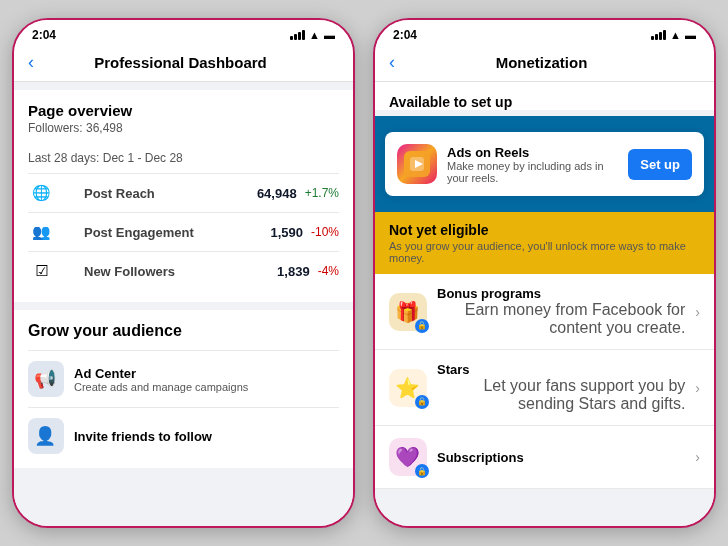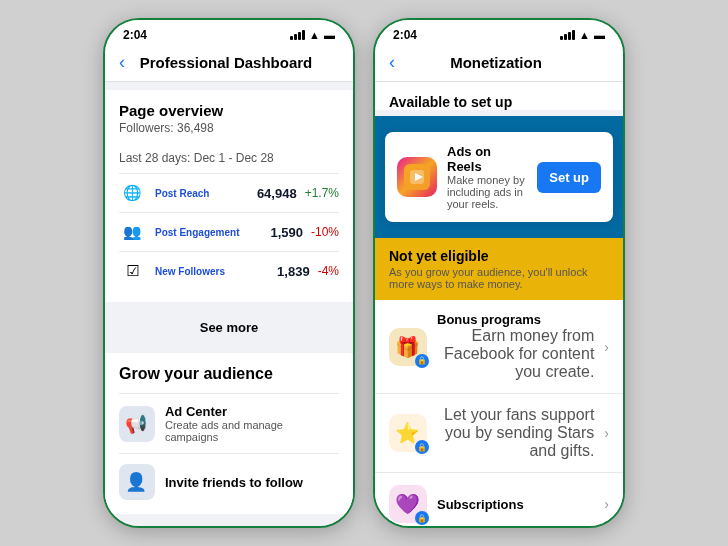--- a/index.html
+++ b/index.html
@@ -16,28 +16,28 @@
     .phones-container {
       display: flex;
       gap: 18px;
       justify-content: center;
       align-items: center;
       padding: 20px;
     }
     .phone {
       background: #fff;
       border-radius: 36px;
-      width: 252px;
+      width: 343px;
       height: 510px;
       overflow: hidden;
       box-shadow: 0 4px 20px rgba(0,0,0,0.25);
       display: flex;
       flex-direction: column;
       position: relative;
-      border: 2px solid #15803d;
+      border: 2px solid #be185d;
     }
     .status-bar {
       background: #fff;
       display: flex;
       justify-content: space-between;
       align-items: center;
       padding: 8px 18px 4px 18px;
       font-size: 12px;
       font-weight: 600;
     }
@@ -120,23 +120,24 @@
       border-top: 1px solid #e8e8e8;
     }
     .stat-icon {
       width: 28px;
       text-align: center;
       margin-right: 8px;
       font-size: 15px;
     }
     .stat-label {
       flex: 1;
-      font-size: 10px;
+      font-size: 13px;
       font-weight: 600;
-      color: #1d4ed8;
+      color: #404040;
+      margin-left: 20px;
     }
     .stat-value {
       font-size: 13px;
       font-weight: 700;
       color: #0f172a;
       margin-right: 8px;
     }
     .stat-change-pos {
       font-size: 12px;
       color: #1e7e34;
@@ -361,21 +362,20 @@
         </div>
 
         <div class="stat-row">
           <div class="stat-icon">☑</div>
           <span class="stat-label">New Followers</span>
           <span class="stat-value">1,839</span>
           <span class="stat-change-neg">-4%</span>
         </div>
       </div>
 
-      <button class="see-more-btn">See more</button>
 
       <div class="grow-section">
         <div class="grow-title">Grow your audience</div>
 
         <div class="grow-item">
           <div class="grow-item-icon">📢</div>
           <div class="grow-item-text">
             <div class="title">Ad Center</div>
             <div class="sub">Create ads and manage campaigns</div>
           </div>
@@ -459,20 +459,21 @@
         </div>
         <span class="mono-item-arrow">›</span>
       </div>
 
       <div class="mono-item">
         <div class="mono-item-icon" style="background:#fff3e0;">
           ⭐
           <div class="lock-badge">🔒</div>
         </div>
         <div class="mono-item-text">
+          <div class="title">Stars</div>
           <div class="sub">Let your fans support you by sending Stars and gifts.</div>
         </div>
         <span class="mono-item-arrow">›</span>
       </div>
 
       <div class="mono-item">
         <div class="mono-item-icon" style="background:#f8e0f0;">
           💜
           <div class="lock-badge">🔒</div>
         </div>

